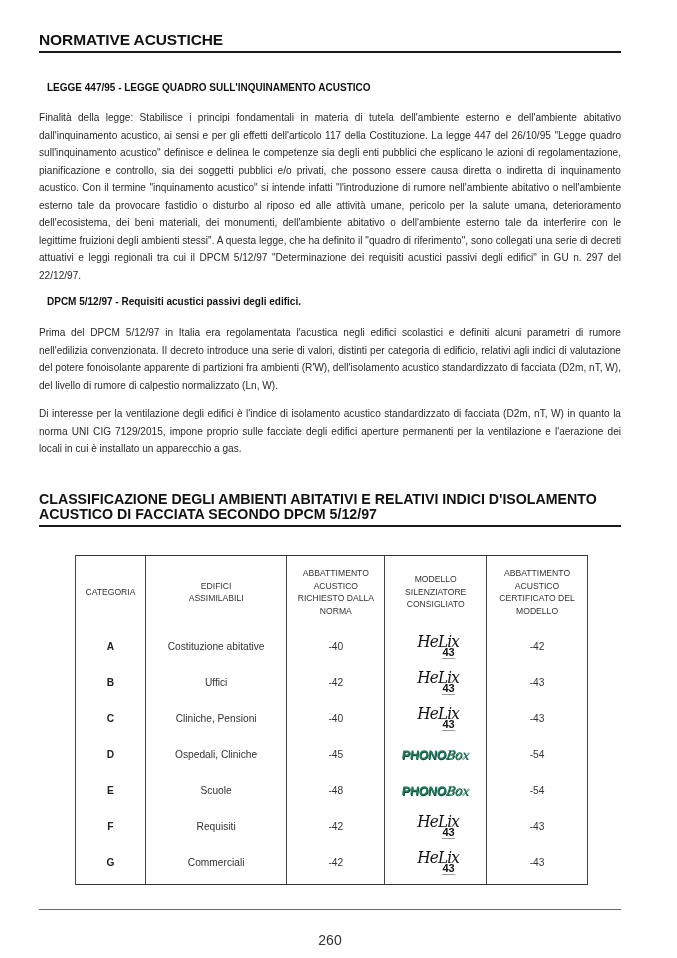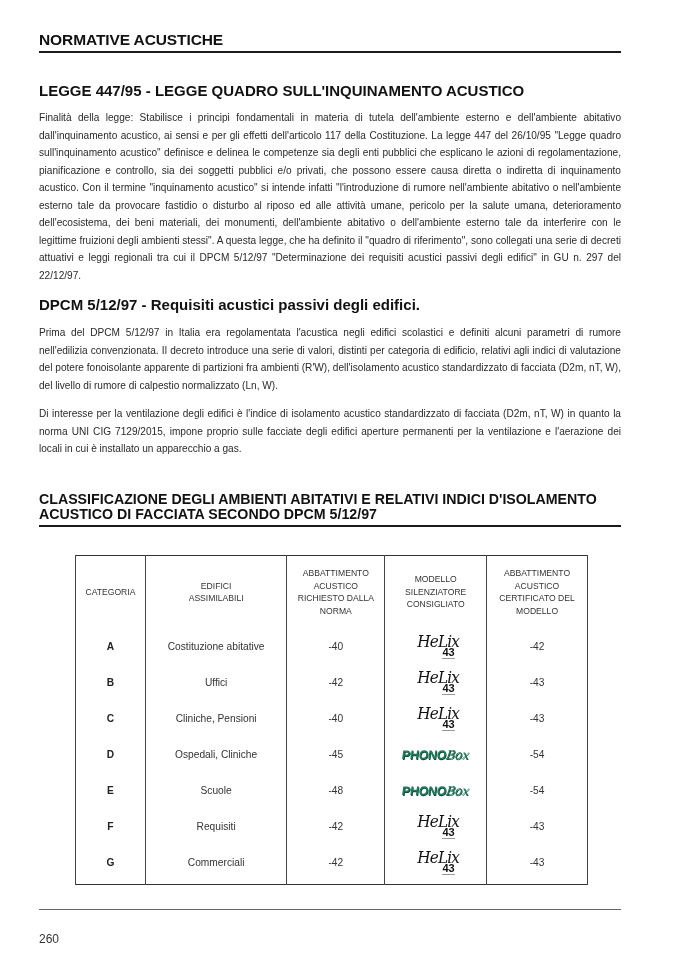--- a/index.html
+++ b/index.html
@@ -1,37 +1,37 @@
 <!DOCTYPE html>
 <html><head>
 <meta charset="utf-8">
 <style>
   html, body { margin: 0; padding: 0; background: #ffffff; }
   body { width: 677px; height: 958px; position: relative; overflow: hidden;
          font-family: "Liberation Sans", "DejaVu Sans", sans-serif; color: #222; }
   .page { position: absolute; left: 39px; top: 0; width: 582px; }
   .h1 { position: absolute; left: 0; top: 31px; font-size: 15.5px; font-weight: bold; color: #111; letter-spacing: -0.1px; }
   .rule-thick { position: absolute; left: 0; width: 582px; height: 2px; background: #1a1a1a; }
-  .h3 { position: absolute; left: 0; font-size: 15px; font-weight: bold; color: #111; }
+  .h3 { position: absolute; left: 8px; font-size: 10px; font-weight: bold; color: #111; }
   .para { position: absolute; left: 0; width: 582px; font-size: 10.1px; line-height: 17.5px; color: #2a2a2a; text-align: justify; }
   .h2 { position: absolute; left: 0; top: 492px; font-size: 14.2px; font-weight: bold; line-height: 15px; color: #111; width: 582px; }
   table.spec { position: absolute; left: 36px; top: 555px; width: 513px; border-collapse: collapse;
                border: 1.5px solid #333; font-size: 9.6px; color: #333; }
   table.spec th, table.spec td { border-left: 1px solid #444; border-right: 1px solid #444; text-align: center; vertical-align: middle; padding: 0; }
   table.spec th { font-weight: normal; font-size: 8.6px; line-height: 12.5px; height: 72px; text-transform: uppercase; color: #333; }
   table.spec td { height: 36px; font-size: 10.2px; }
   table.spec td.cat { font-weight: bold; color: #222; }
   table.spec tr.last td { padding-bottom: 4px; }
   .logo-helix { display: inline-block; position: relative; width: 42px; height: 28px; }
   .logo-helix .hx { position: absolute; left: 0; top: 0; font-family: "DejaVu Serif", serif; font-style: italic; font-size: 17px; color: #111; letter-spacing: -1px; transform: scaleX(0.9); }
   .logo-helix .num { position: absolute; right: 2px; bottom: 0; font-size: 11px; font-weight: bold; color: #111; border-bottom: 1px solid #999; line-height: 11px; }
   .logo-phono { display: inline-block; font-weight: bold; font-size: 12.5px; color: #1f7a5c; letter-spacing: -0.3px; transform: skewX(-8deg); text-shadow: 0.6px 0.6px 0 #0d4a37; }
   .logo-phono .box { font-family: "DejaVu Serif", serif; font-style: italic; font-weight: normal; }
   .rule-thin { position: absolute; left: 0; top: 909px; width: 582px; height: 1px; background: #666; }
-  .pagenum { position: absolute; left: 0; top: 932px; width: 582px; font-size: 12px; color: #333; }
+  .pagenum { position: absolute; left: 0; top: 932px; width: 582px; text-align: center; font-size: 14px; color: #333; }
 </style>
 </head>
 <body>
 
 <div class="page">
   <div class="h1">NORMATIVE ACUSTICHE</div>
   <div class="rule-thick" style="top:51px;"></div>
 
   <div class="h3" style="top:82px;">LEGGE 447/95 - LEGGE QUADRO SULL'INQUINAMENTO ACUSTICO</div>
   <div class="para" style="top:109px;">Finalità della legge: Stabilisce i principi fondamentali in materia di tutela dell'ambiente esterno e dell'ambiente abitativo dall'inquinamento acustico, ai sensi e per gli effetti dell'articolo 117 della Costituzione. La legge 447 del 26/10/95 "Legge quadro sull'inquinamento acustico" definisce e delinea le competenze sia degli enti pubblici che esplicano le azioni di regolamentazione, pianificazione e controllo, sia dei soggetti pubblici e/o privati, che possono essere causa diretta o indiretta di inquinamento acustico. Con il termine "inquinamento acustico" si intende infatti "l'introduzione di rumore nell'ambiente abitativo o nell'ambiente esterno tale da provocare fastidio o disturbo al riposo ed alle attività umane, pericolo per la salute umana, deterioramento dell'ecosistema, dei beni materiali, dei monumenti, dell'ambiente abitativo o dell'ambiente esterno tale da interferire con le legittime fruizioni degli ambienti stessi". A questa legge, che ha definito il "quadro di riferimento", sono collegati una serie di decreti attuativi e leggi regionali tra cui il DPCM 5/12/97 "Determinazione dei requisiti acustici passivi degli edifici" in GU n. 297 del 22/12/97.</div>

